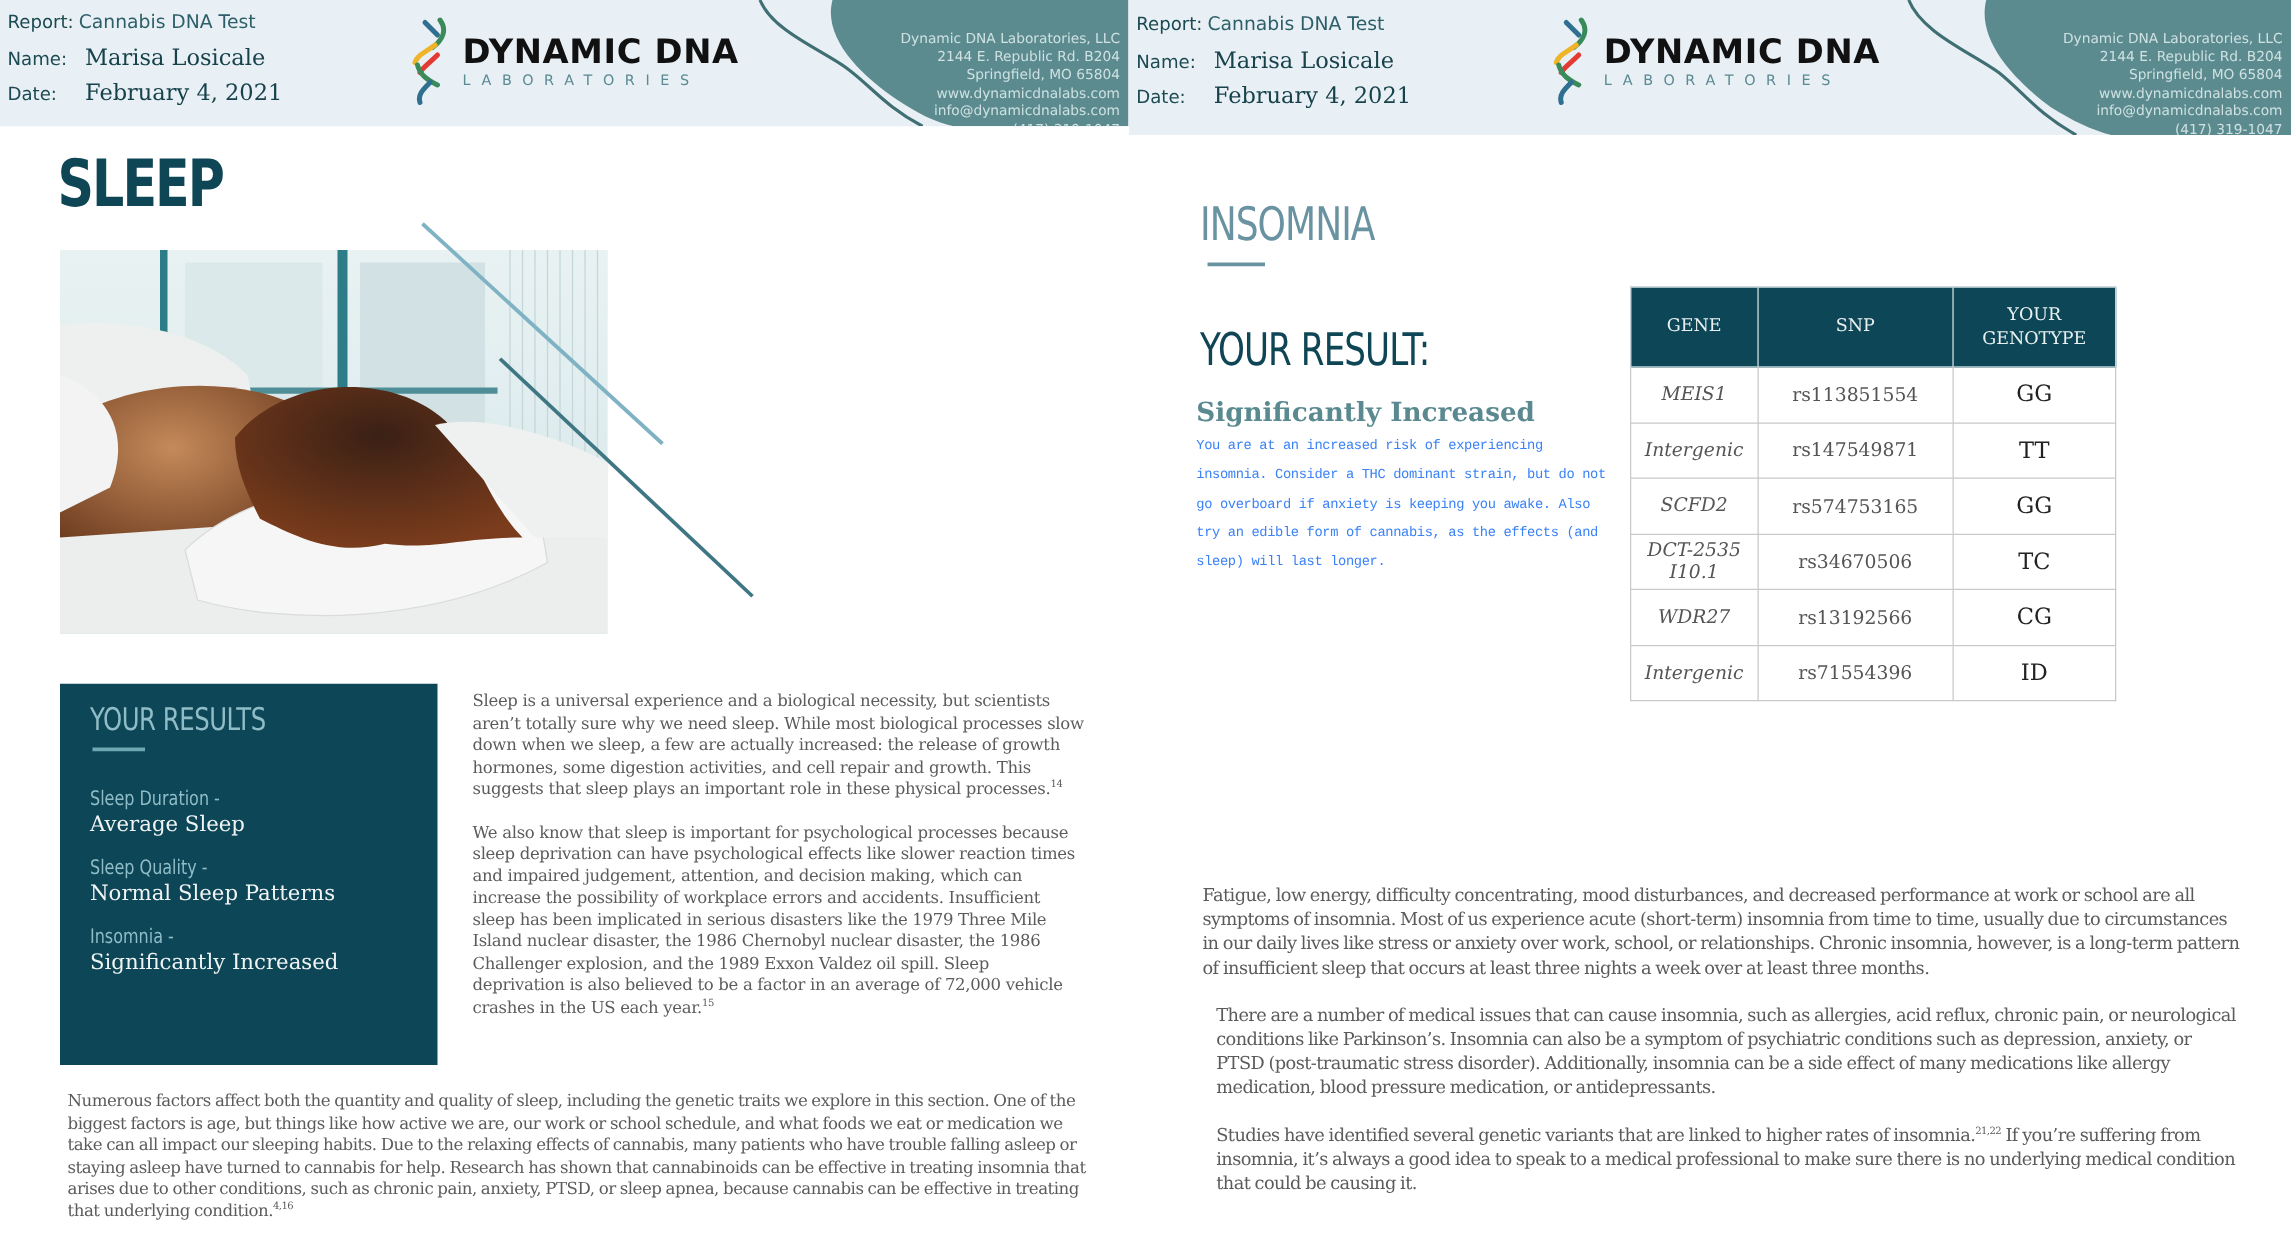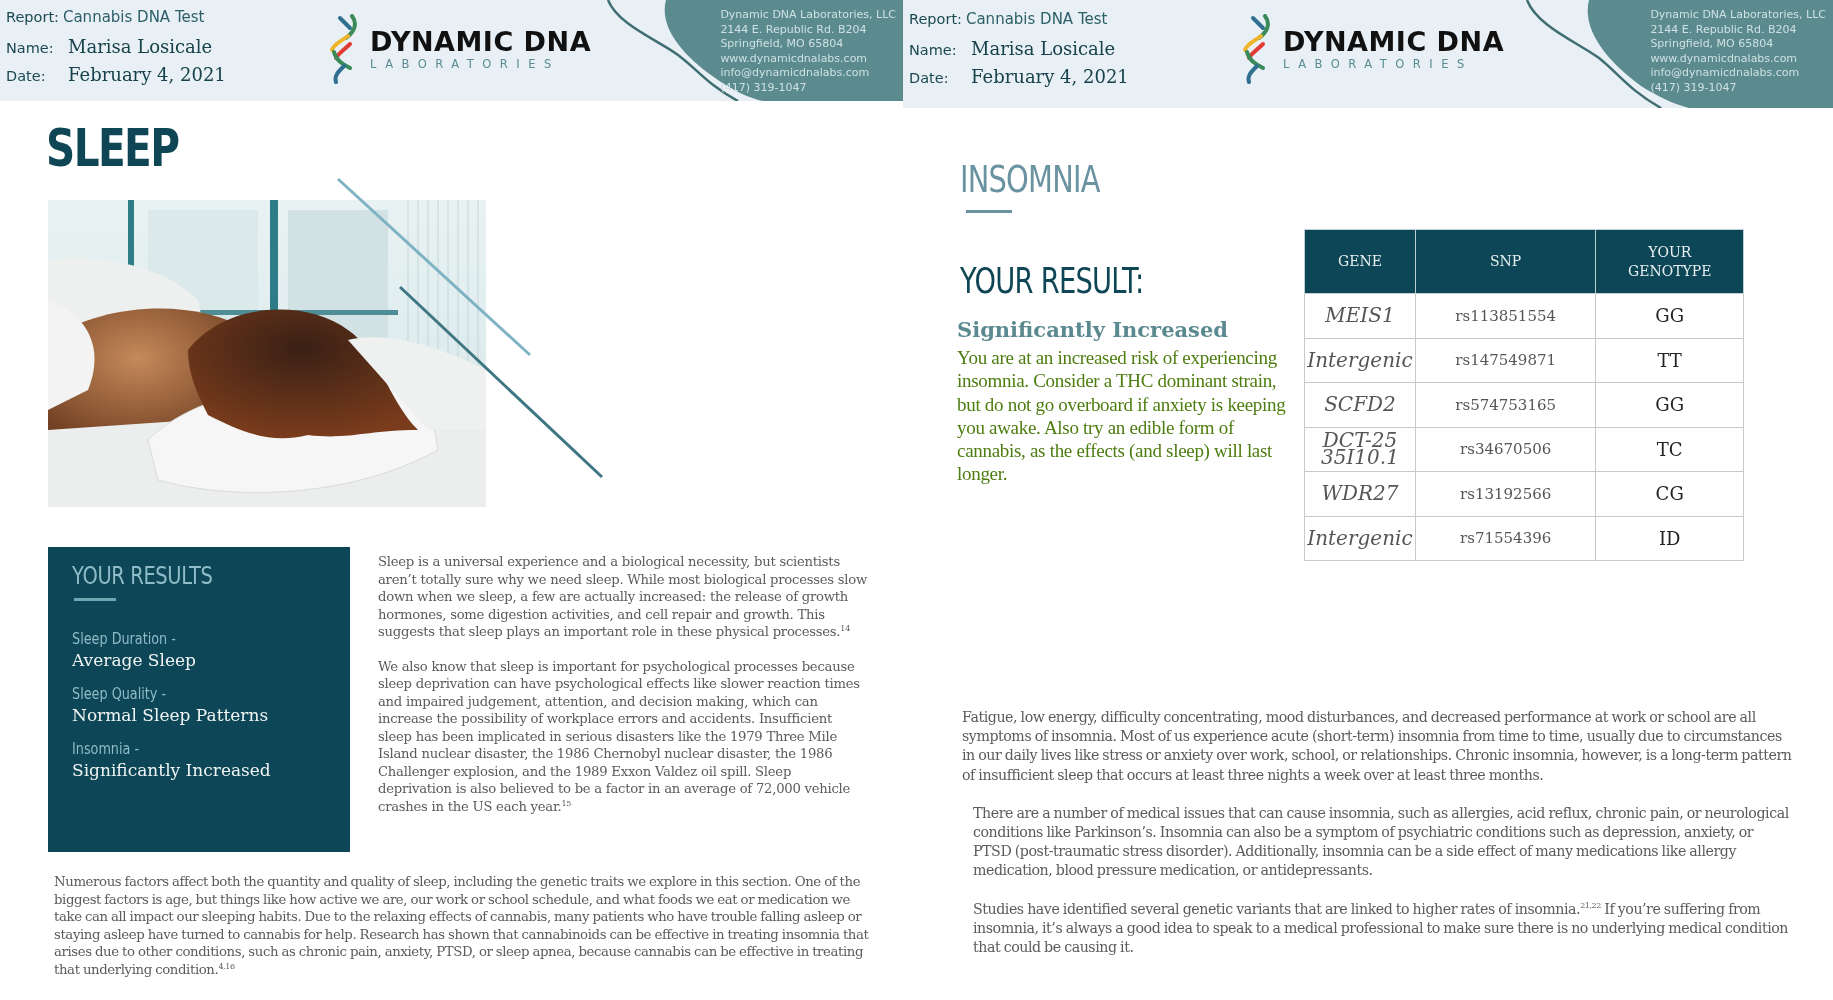--- a/index.html
+++ b/index.html
@@ -24,21 +24,21 @@
   .logo { position: absolute; display: flex; align-items: center; }
   .page-left .logo { left: 328px; top: 14px; }
   .page-right .logo { left: 338px; top: 14px; }
   .logo-mark { width: 34px; height: 70px; margin-right: 8px; }
   .logo-text { display: flex; flex-direction: column; }
   .logo-name { font-family: "DejaVu Sans", sans-serif; font-weight: bold; font-size: 27px; color: #111; letter-spacing: 0.5px; line-height: 30px; }
   .logo-sub { font-family: "DejaVu Sans", sans-serif; font-size: 11.5px; letter-spacing: 8.5px; color: #5a8a92; line-height: 14px; }
 
   .hdr-contact { position: absolute; top: 0; right: 0; height: 100%; }
   .hdr-contact svg { position: absolute; top: 0; left: 0; }
-  .contact-lines { position: absolute; right: 7px; top: 8px; text-align: left; font-family: "DejaVu Sans", sans-serif; font-size: 11px; line-height: 14.6px; color: #cfe1e2; }
+  .contact-lines { position: absolute; right: 7px; top: 24px; text-align: right; font-family: "DejaVu Sans", sans-serif; font-size: 11px; line-height: 14.6px; color: #cfe1e2; }
   .page-left .hdr-contact { width: 305px; }
   .page-right .hdr-contact { width: 320px; }
 
   
   .sleep-title { position: absolute; left: 46px; top: 118px; font-family: "DejaVu Sans", sans-serif; font-weight: bold; font-size: 52px; color: #0f4655; letter-spacing: -2px; transform: scaleX(0.78); transform-origin: left; }
   .photo { position: absolute; left: 48px; top: 200px; width: 438px; height: 307px; overflow: hidden; background: #dfe9ea; }
   .deco-lines { position: absolute; left: 330px; top: 175px; }
 
   .results-box { position: absolute; left: 48px; top: 547px; width: 302px; height: 305px; background: #0d4656; padding: 14px 24px; }
   .results-title { font-family: "DejaVu Sans", sans-serif; font-size: 25px; color: #8fbcc6; letter-spacing: -0.5px; transform: scaleX(0.78); transform-origin: left; white-space: nowrap; }
@@ -52,30 +52,30 @@
   .left-col-text { position: absolute; left: 378px; top: 553px; width: 490px; font-size: 13.2px; line-height: 17.5px; letter-spacing: -0.25px; }
   .left-col-text p + p { margin-top: 17px; }
   .left-bottom-text { position: absolute; left: 54px; top: 873px; width: 820px; font-size: 13.3px; line-height: 17.6px; letter-spacing: -0.4px; word-spacing: -0.5px; }
   sup { font-size: 8px; vertical-align: super; line-height: 0; }
 
   
   .insomnia-title { position: absolute; left: 57px; top: 158px; font-family: "DejaVu Sans", sans-serif; font-size: 37px; color: #6a93a2; letter-spacing: -1px; transform: scaleX(0.78); transform-origin: left; }
   .insomnia-underline { position: absolute; left: 63px; top: 210px; width: 46px; height: 3px; background: #6a93a2; }
   .your-result { position: absolute; left: 57px; top: 260px; font-family: "DejaVu Sans", sans-serif; font-size: 36px; color: #0f4655; letter-spacing: -1px; transform: scaleX(0.76); transform-origin: left; white-space: nowrap; }
   .result-heading { position: absolute; left: 54px; top: 317px; font-family: "DejaVu Serif", serif; font-weight: bold; font-size: 21px; color: #5a8990; }
-  .result-desc { position: absolute; left: 54px; top: 346px; width: 340px; font-family: Liberation Serif, serif; font-size: 19px; line-height: 23.3px; color: #4d7c0f; letter-spacing: -0.3px; }
-
-  .gene-table { position: absolute; left: 401px; top: 229px; width: 440px; border-collapse: collapse; }
+  .result-desc { position: absolute; left: 54px; top: 346px; width: 340px; font-family: Liberation Mono, monospace; font-size: 11px; line-height: 23.3px; color: #3b82f6; letter-spacing: -0.3px; }
+
+  .gene-table { position: absolute; left: 401px; top: 229px; width: 389px; border-collapse: collapse; }
   .gene-table th, .gene-table td { border: 1.5px solid #c9c9c9; text-align: center; }
   .gene-table th { background: #0d4656; color: #e9f0f1; font-family: "DejaVu Serif", serif; font-weight: normal; font-size: 14px; height: 64px; line-height: 19px; border-color: #bfcfd3; }
   .gene-table td { height: 44.5px; font-family: "DejaVu Serif", serif; }
   .gene-table col.c1 { width: 111px; }
   .gene-table col.c2 { width: 181px; }
   .gene-table col.c3 { width: 148px; }
-  .td-gene { font-style: italic; color: #555; font-size: 20px; line-height: 17px; }
+  .td-gene { font-style: italic; color: #555; font-size: 15px; line-height: 17px; }
   .td-snp { color: #555; font-size: 15px; }
   .td-geno { color: #222; font-size: 18px; }
 
   .right-text { position: absolute; left: 59px; top: 708px; width: 830px; font-size: 14.2px; line-height: 19.2px; letter-spacing: -0.45px; word-spacing: -0.6px; }
   .right-text p + p { margin-top: 19px; margin-left: 11px; }
 </style>
 </head>
 <body>
 
 <div class="page page-left">

